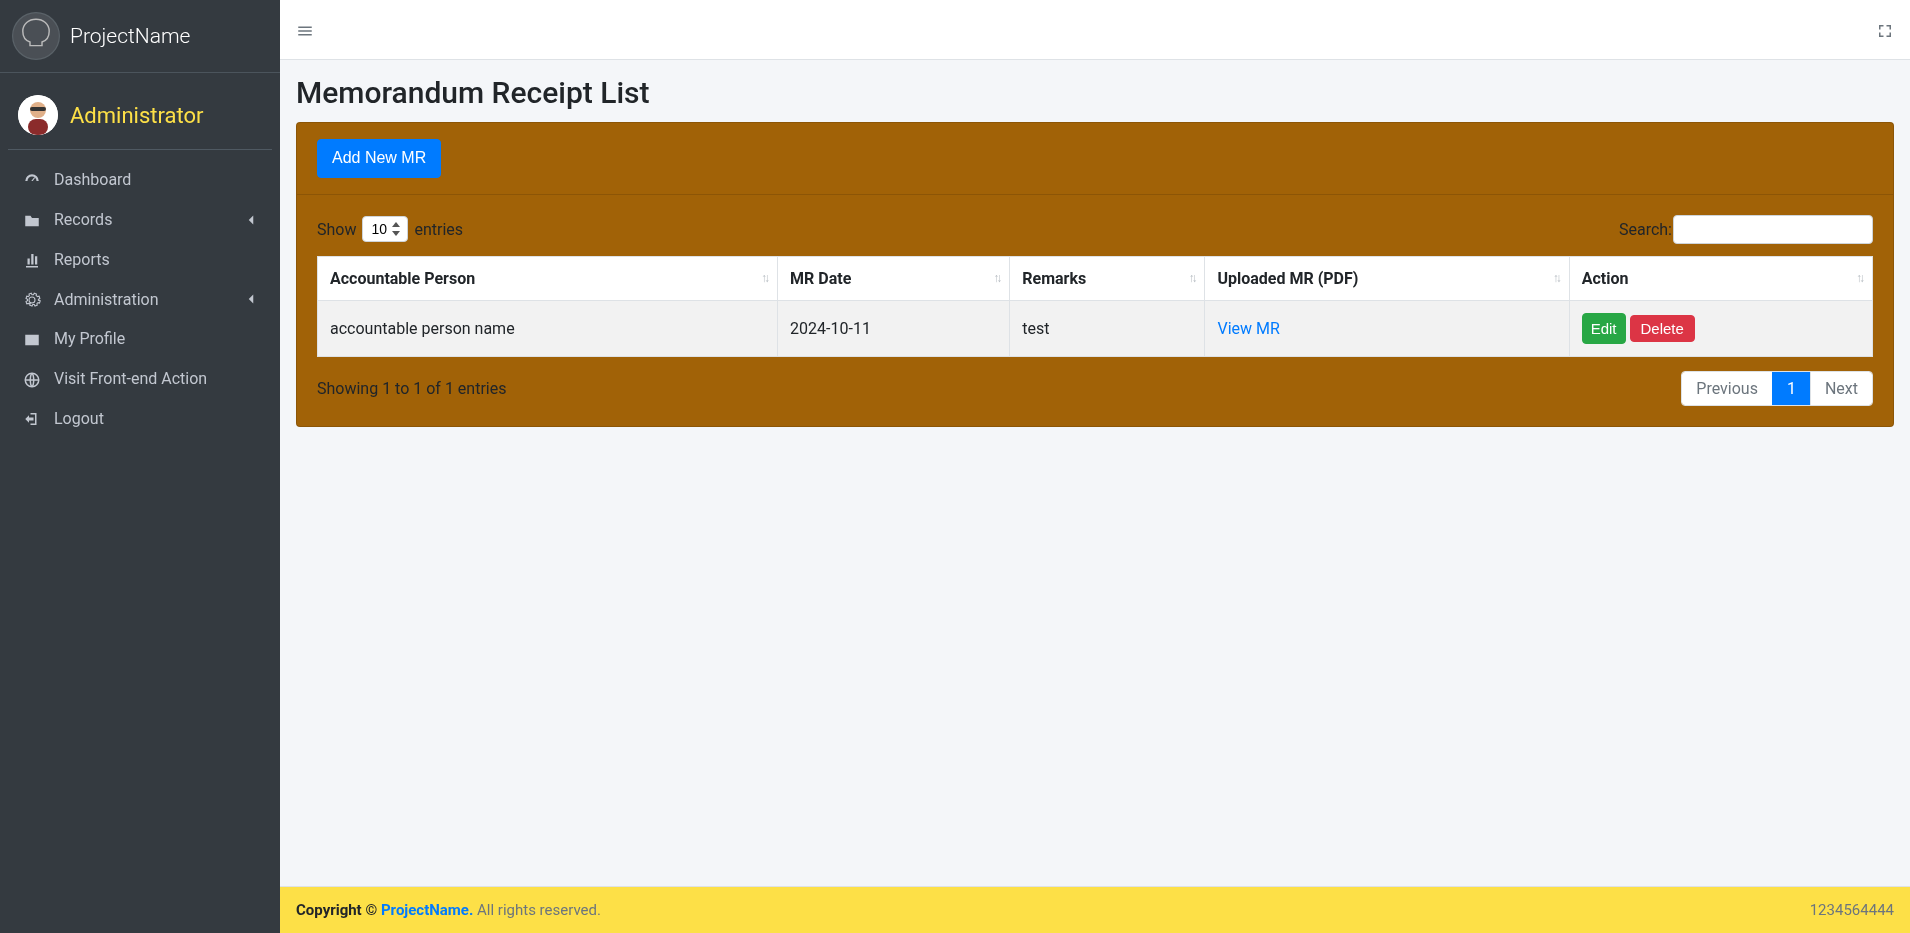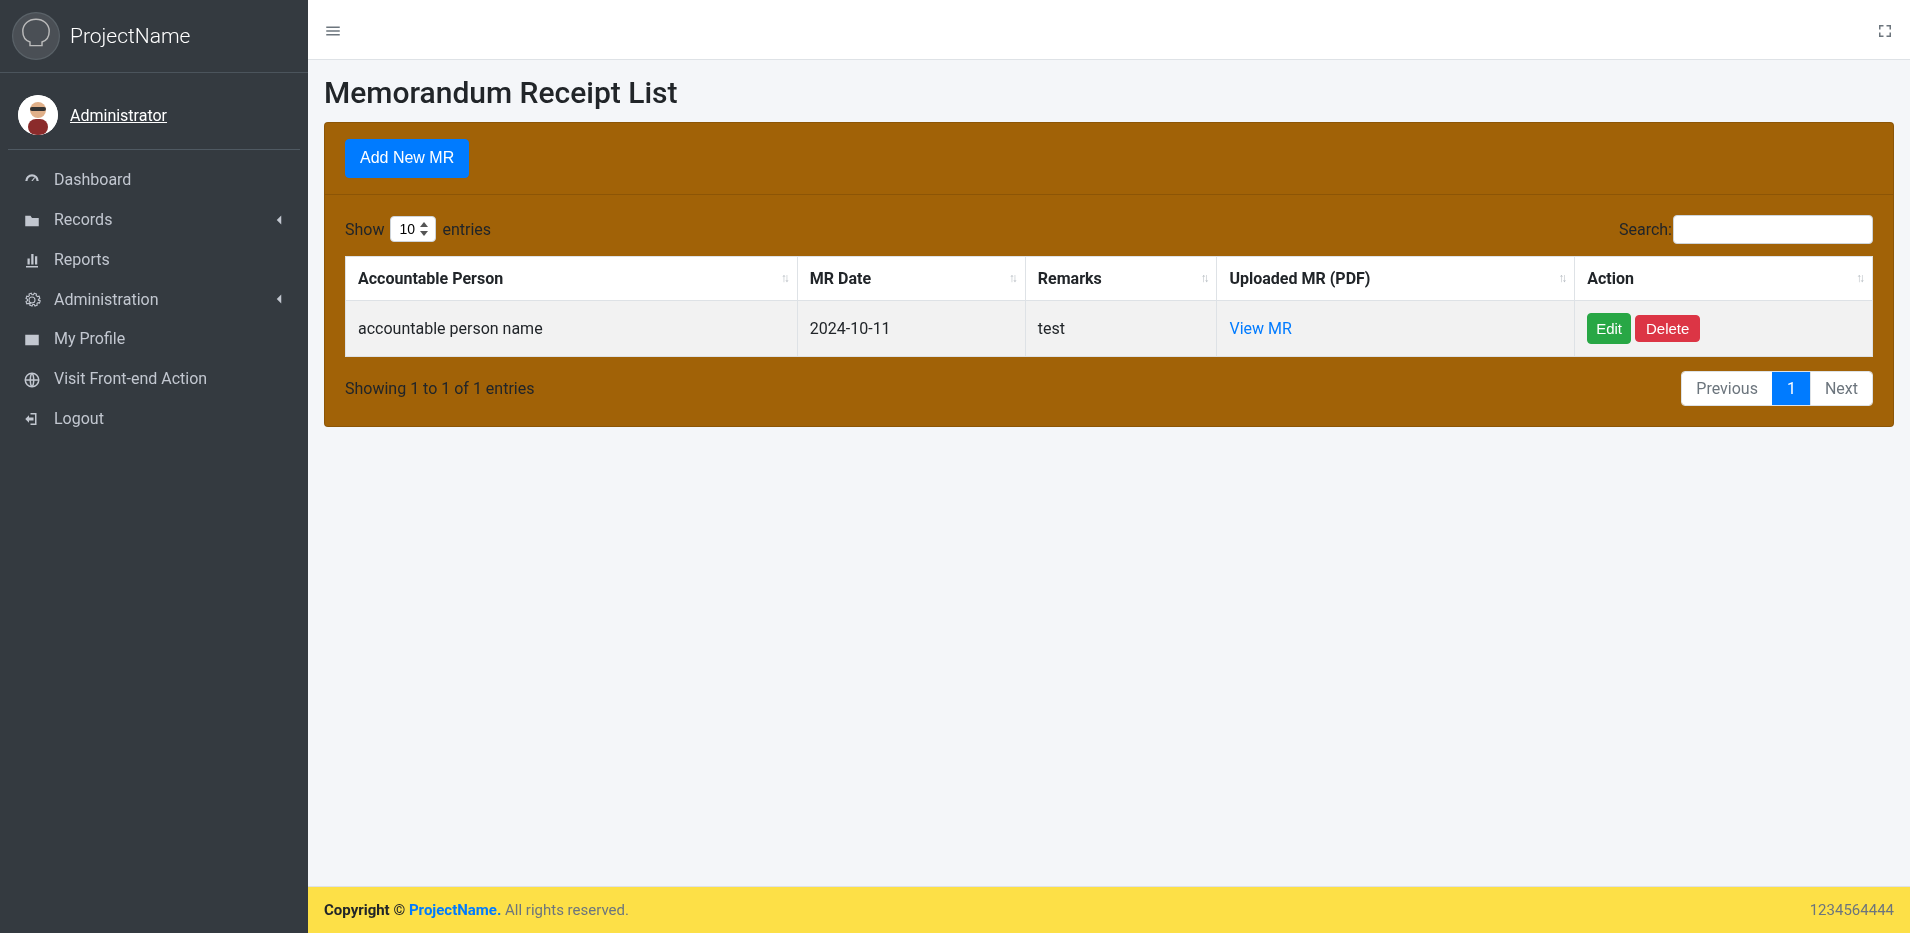--- a/index.html
+++ b/index.html
@@ -1,27 +1,27 @@
 <!DOCTYPE html>
 <html><head>
 <meta charset="utf-8">
 <style>
 * { box-sizing: border-box; margin: 0; padding: 0; }
 html, body { height: 100%; font-family: -apple-system, "Segoe UI", Roboto, "Helvetica Neue", Arial, sans-serif; font-size: 16px; color: #212529; }
 body { display: flex; background: #f4f6f9; }
 
 
-.sidebar { width: 308px; background: #343a40; color: #c2c7d0; display: flex; flex-direction: column; flex-shrink: 0; }
+.sidebar { width: 280px; background: #343a40; color: #c2c7d0; display: flex; flex-direction: column; flex-shrink: 0; }
 .brand { display: flex; align-items: center; padding: 12px 12px; border-bottom: 1px solid #4b545c; }
 .brand-logo { width: 48px; height: 48px; border-radius: 50%; background: #5a6268; margin-right: 10px; display:flex; align-items:center; justify-content:center; color:#ddd; font-size:10px; text-align:center; line-height:1; }
 .brand-text { font-size: 21px; font-weight: 300; color: #fff; }
 .user-panel { display: flex; align-items: center; padding: 14px 10px; margin: 8px 8px 0 8px; border-bottom: 1px solid #4f5962; }
 .user-avatar { width: 40px; height: 40px; border-radius: 50%; background: #fff; margin-right: 12px; overflow:hidden; }
 .user-avatar svg { width:100%; height:100%; }
-.user-name { color: #ffffff; font-size: 16px; text-decoration: underline; }
+.user-name { color: #fde047; font-size: 22px; }
 .nav { list-style: none; padding: 10px 8px; }
 .nav-item { position: relative; }
 .nav-link { display: flex; align-items: center; padding: 10px 12px; color: #c2c7d0; border-radius: 4px; cursor: pointer; font-size: 16px; }
 .nav-ico { width: 24px; text-align: center; margin-right: 10px; font-size: 16px; }
 .nav-caret { margin-left: auto; font-size: 12px; }
 
 
 .main { flex: 1; display: flex; flex-direction: column; min-height: 100vh; }
 .topbar { background: #fff; height: 60px; border-bottom: 1px solid #dee2e6; display: flex; align-items: center; padding: 0 16px; }
 .hamburger { color: #6c757d; cursor: pointer; font-size: 18px; }

